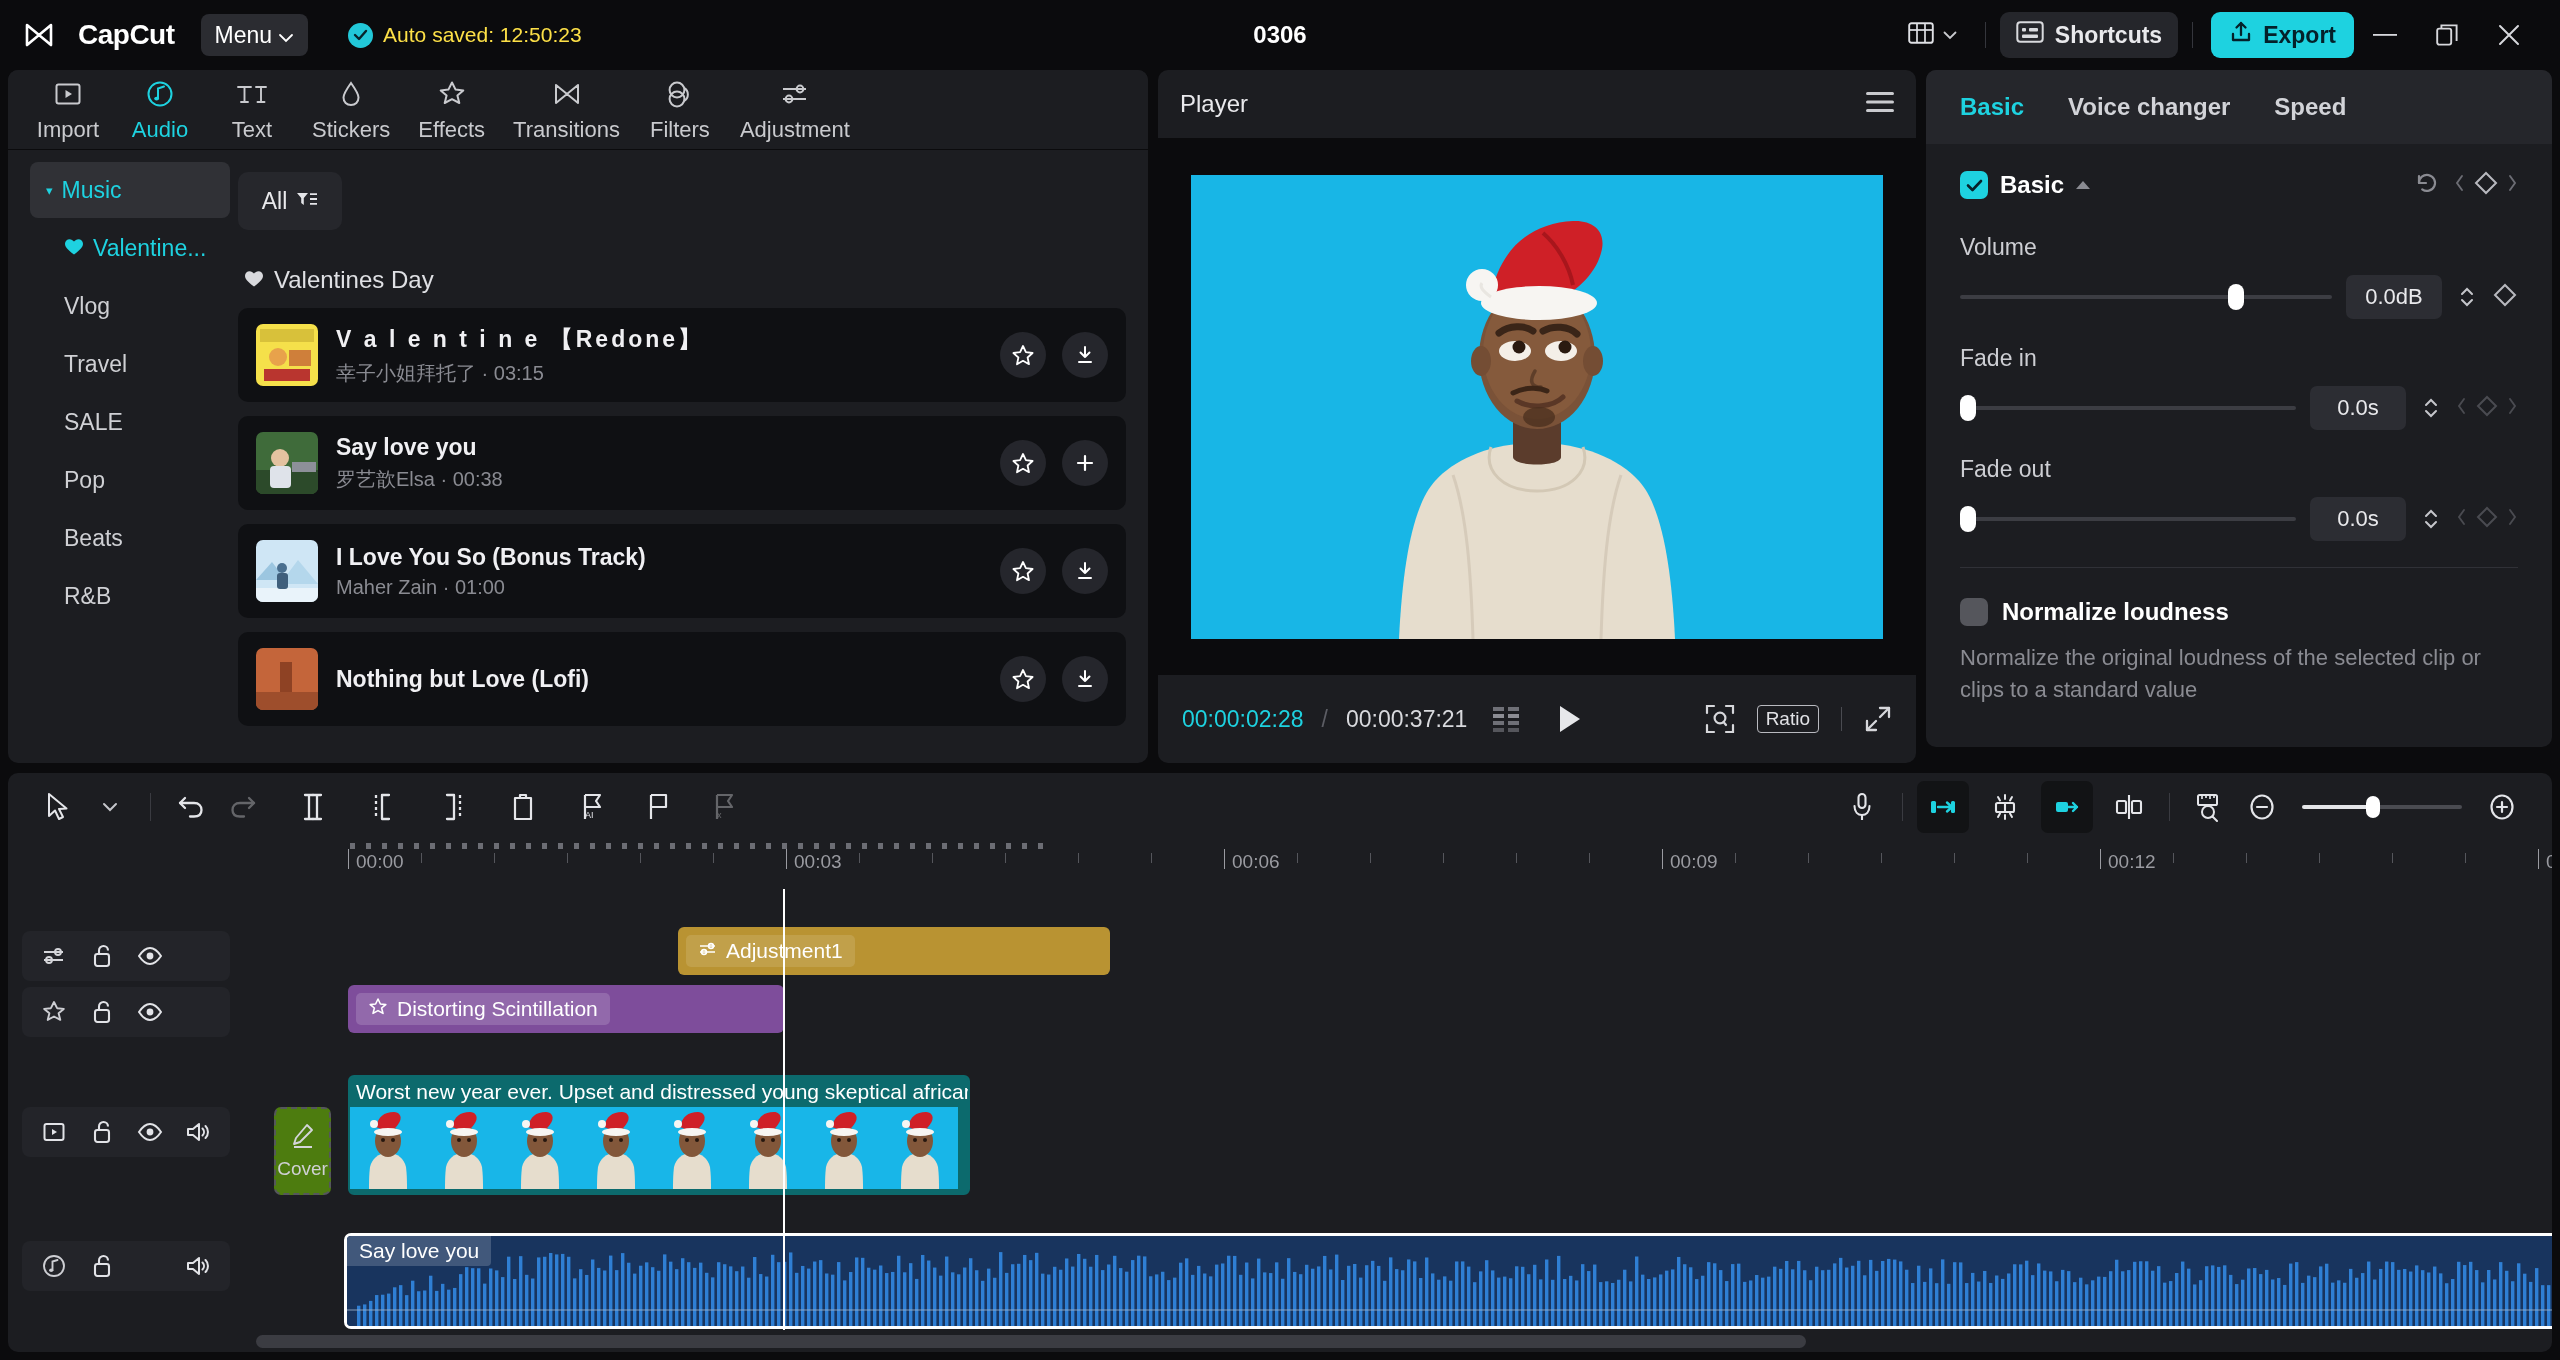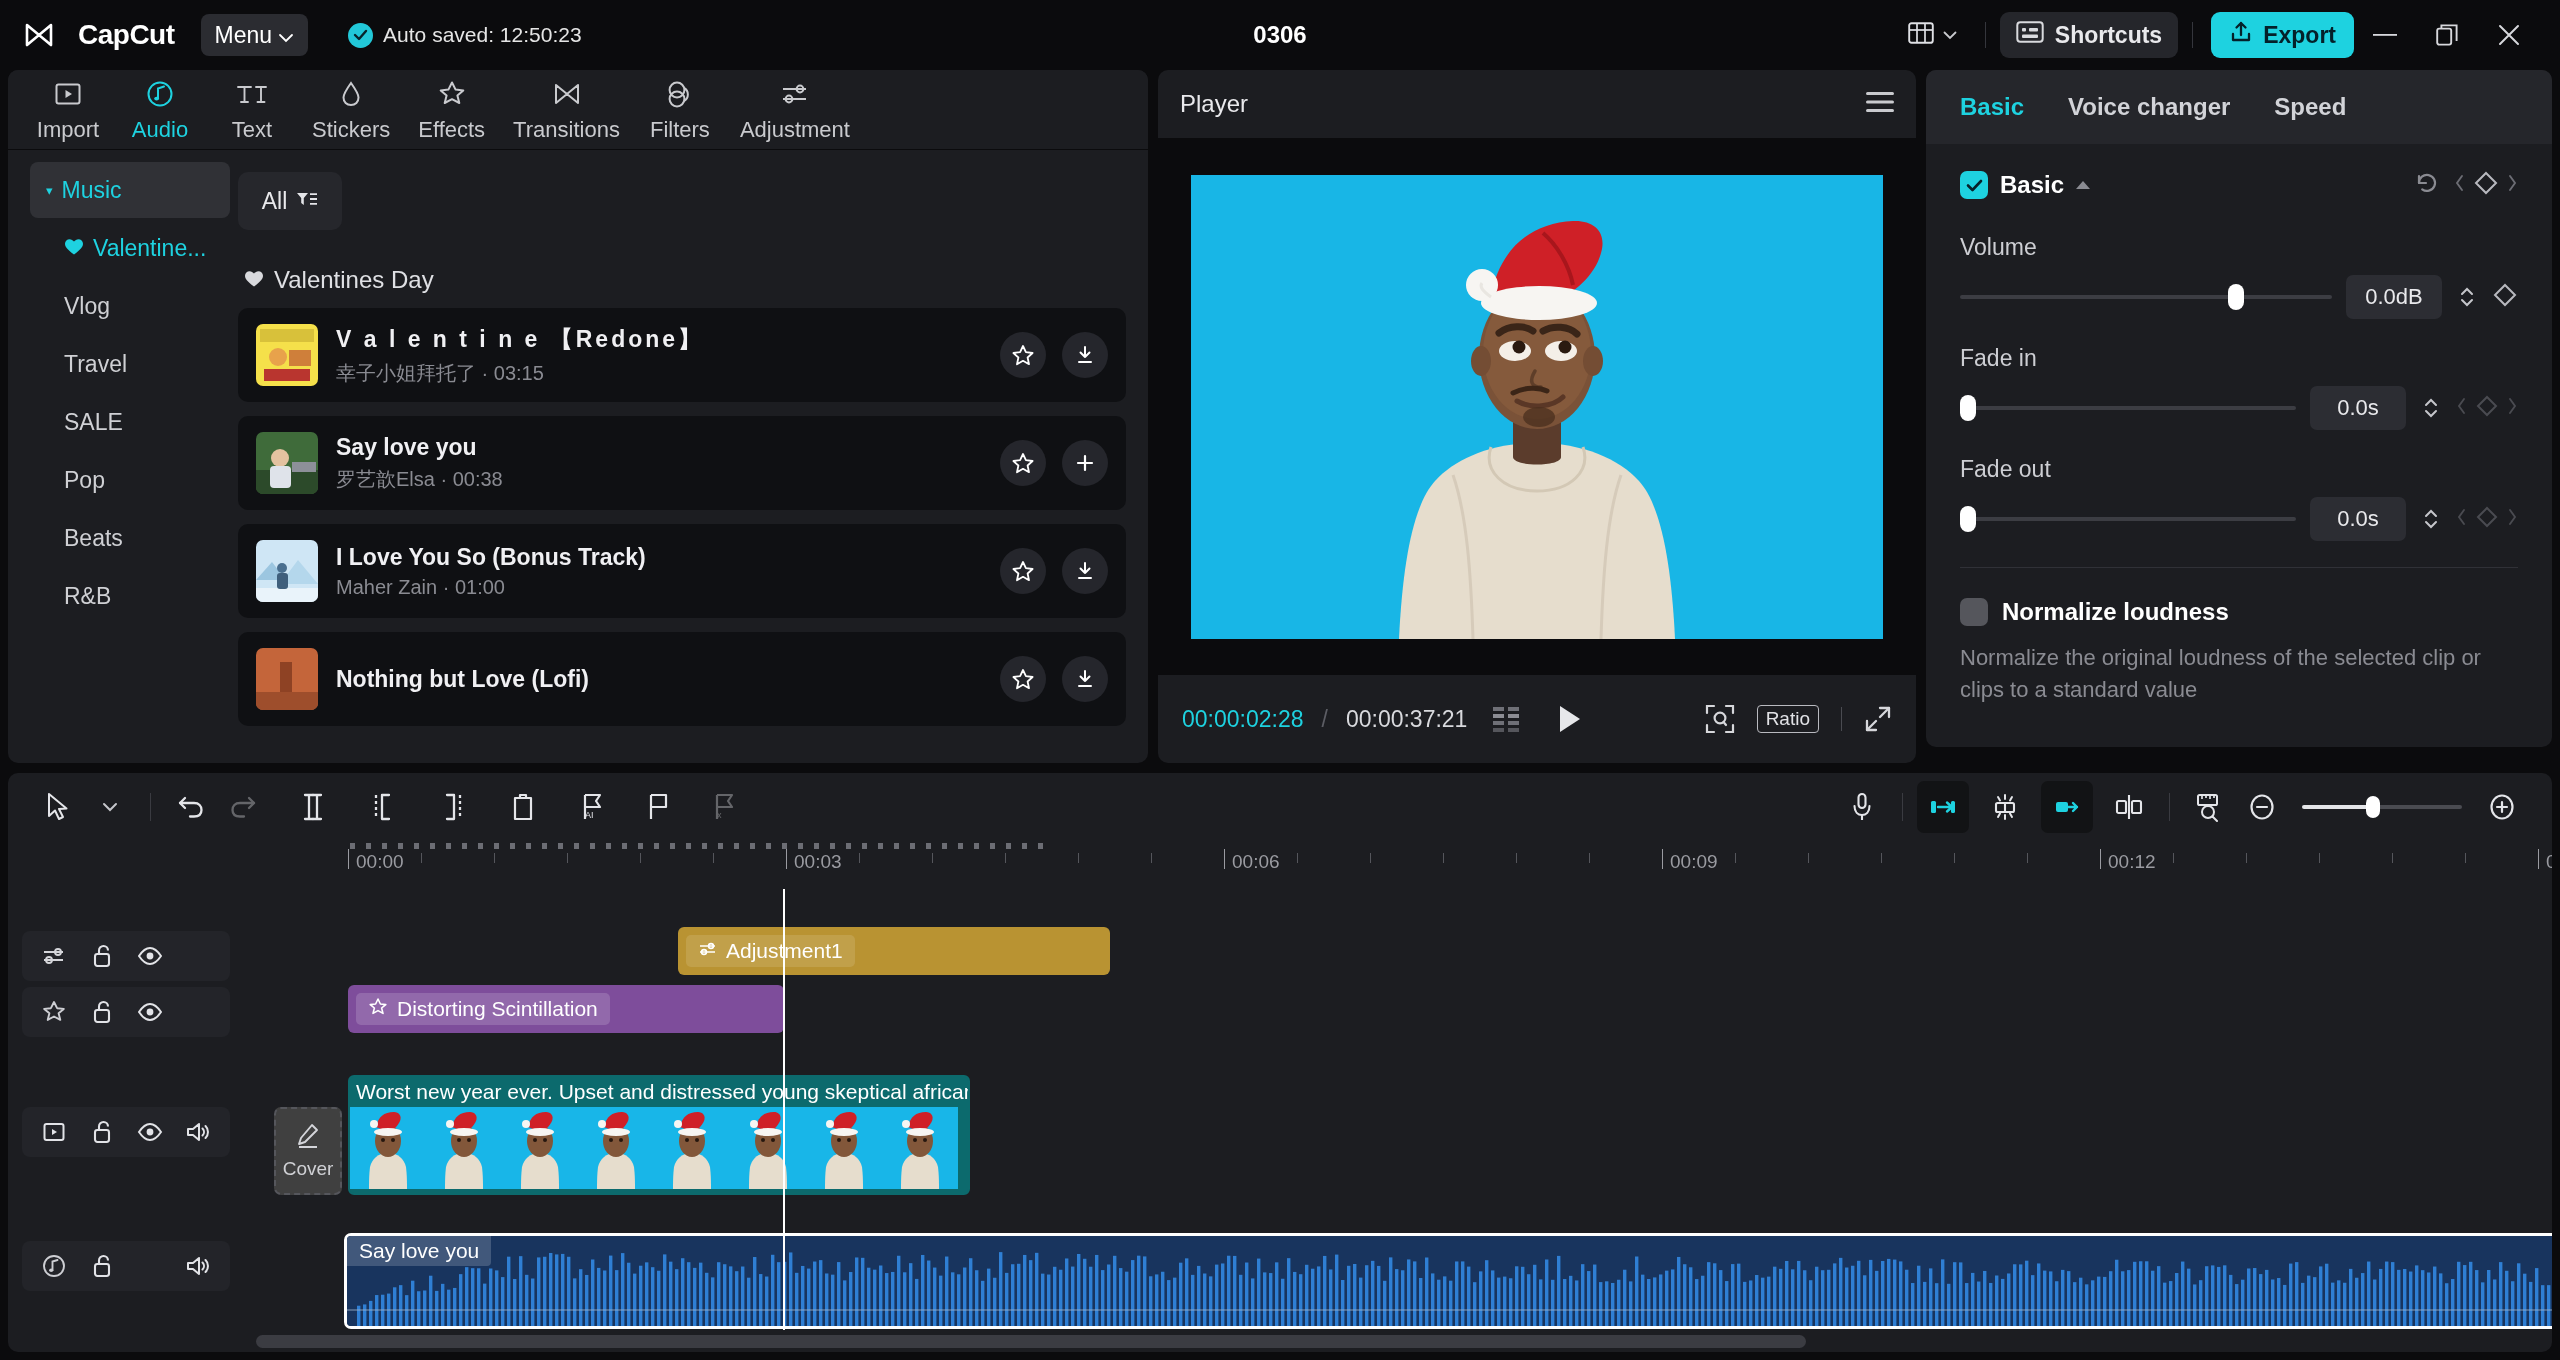--- a/index.html
+++ b/index.html
@@ -20,21 +20,21 @@
   }
   .logo-wrap { display: flex; align-items: center; gap: 24px; padding-left: 10px;}
   .logo-mark { width: 30px; height: 26px; position: relative; }
   .logo-text { font-size: 28px; font-weight: 600; letter-spacing: -0.5px; color:#fff; }
   .menu-btn {
     margin-left: 26px; background: #2b2c31; border-radius: 8px;
     height: 42px; padding: 0 14px; display:flex; align-items:center; gap:6px;
     font-size: 23px; color: #fff; cursor: pointer;
   }
   .autosave { margin-left: 40px; display: flex; align-items: center; gap: 10px; }
-  .autosave-text { color: #e5e5e5; font-size: 21px; }
+  .autosave-text { color: #fde047; font-size: 21px; }
   .check-badge {
     width: 25px; height: 25px; border-radius: 50%; background: #22c8d8;
     display: flex; align-items: center; justify-content: center;
   }
   .proj-title {
     position: absolute; left: 0; right: 0; top: 0; bottom: 0;
     display: flex; align-items: center; justify-content: center;
     font-size: 24px; font-weight: 700; color: #fff; pointer-events: none;
   }
   .title-right { margin-left: auto; display: flex; align-items: center; gap: 0; padding-right: 6px; }
@@ -213,21 +213,21 @@
     display:flex; align-items:center;
   }
   .thumbstrip { height: 82px; display:flex; overflow:hidden; }
   .thumb { width: 76px; height: 82px; flex:0 0 76px; position:relative; background:#17b7e8; overflow:hidden;}
   .clip-audio { background:#18345e; border: 3px solid #fff; border-radius:7px; overflow:hidden; position:relative;}
   .audio-label {
     position:absolute; left:0; top:0; height: 30px; background: rgba(255,255,255,.18);
     padding: 0 12px; display:flex; align-items:center; font-size: 21px; color:#fff; z-index:3; border-radius: 4px 0 4px 0;
   }
   .cover-btn {
-    position:absolute; width: 68px; background:#404040; border: 2px dashed #55565c; border-radius:7px;
+    position:absolute; width: 57px; background:#4d7c0f; border: 2px dashed #55565c; border-radius:7px;
     display:flex; flex-direction:column; align-items:center; justify-content:center; gap:4px;
     font-size: 19px; color:#cfd0d4; cursor:pointer;
   }
   .playhead { position:absolute; top:0; bottom:0; width: 2px; background:#fff; z-index: 40; }
   .hscroll { height: 22px; display:flex; align-items:center; padding-left: 248px; }
   .hscroll-bar { height: 13px; background:#3b3c42; border-radius:7px; }
 </style>
 </head>
 <body>
 

